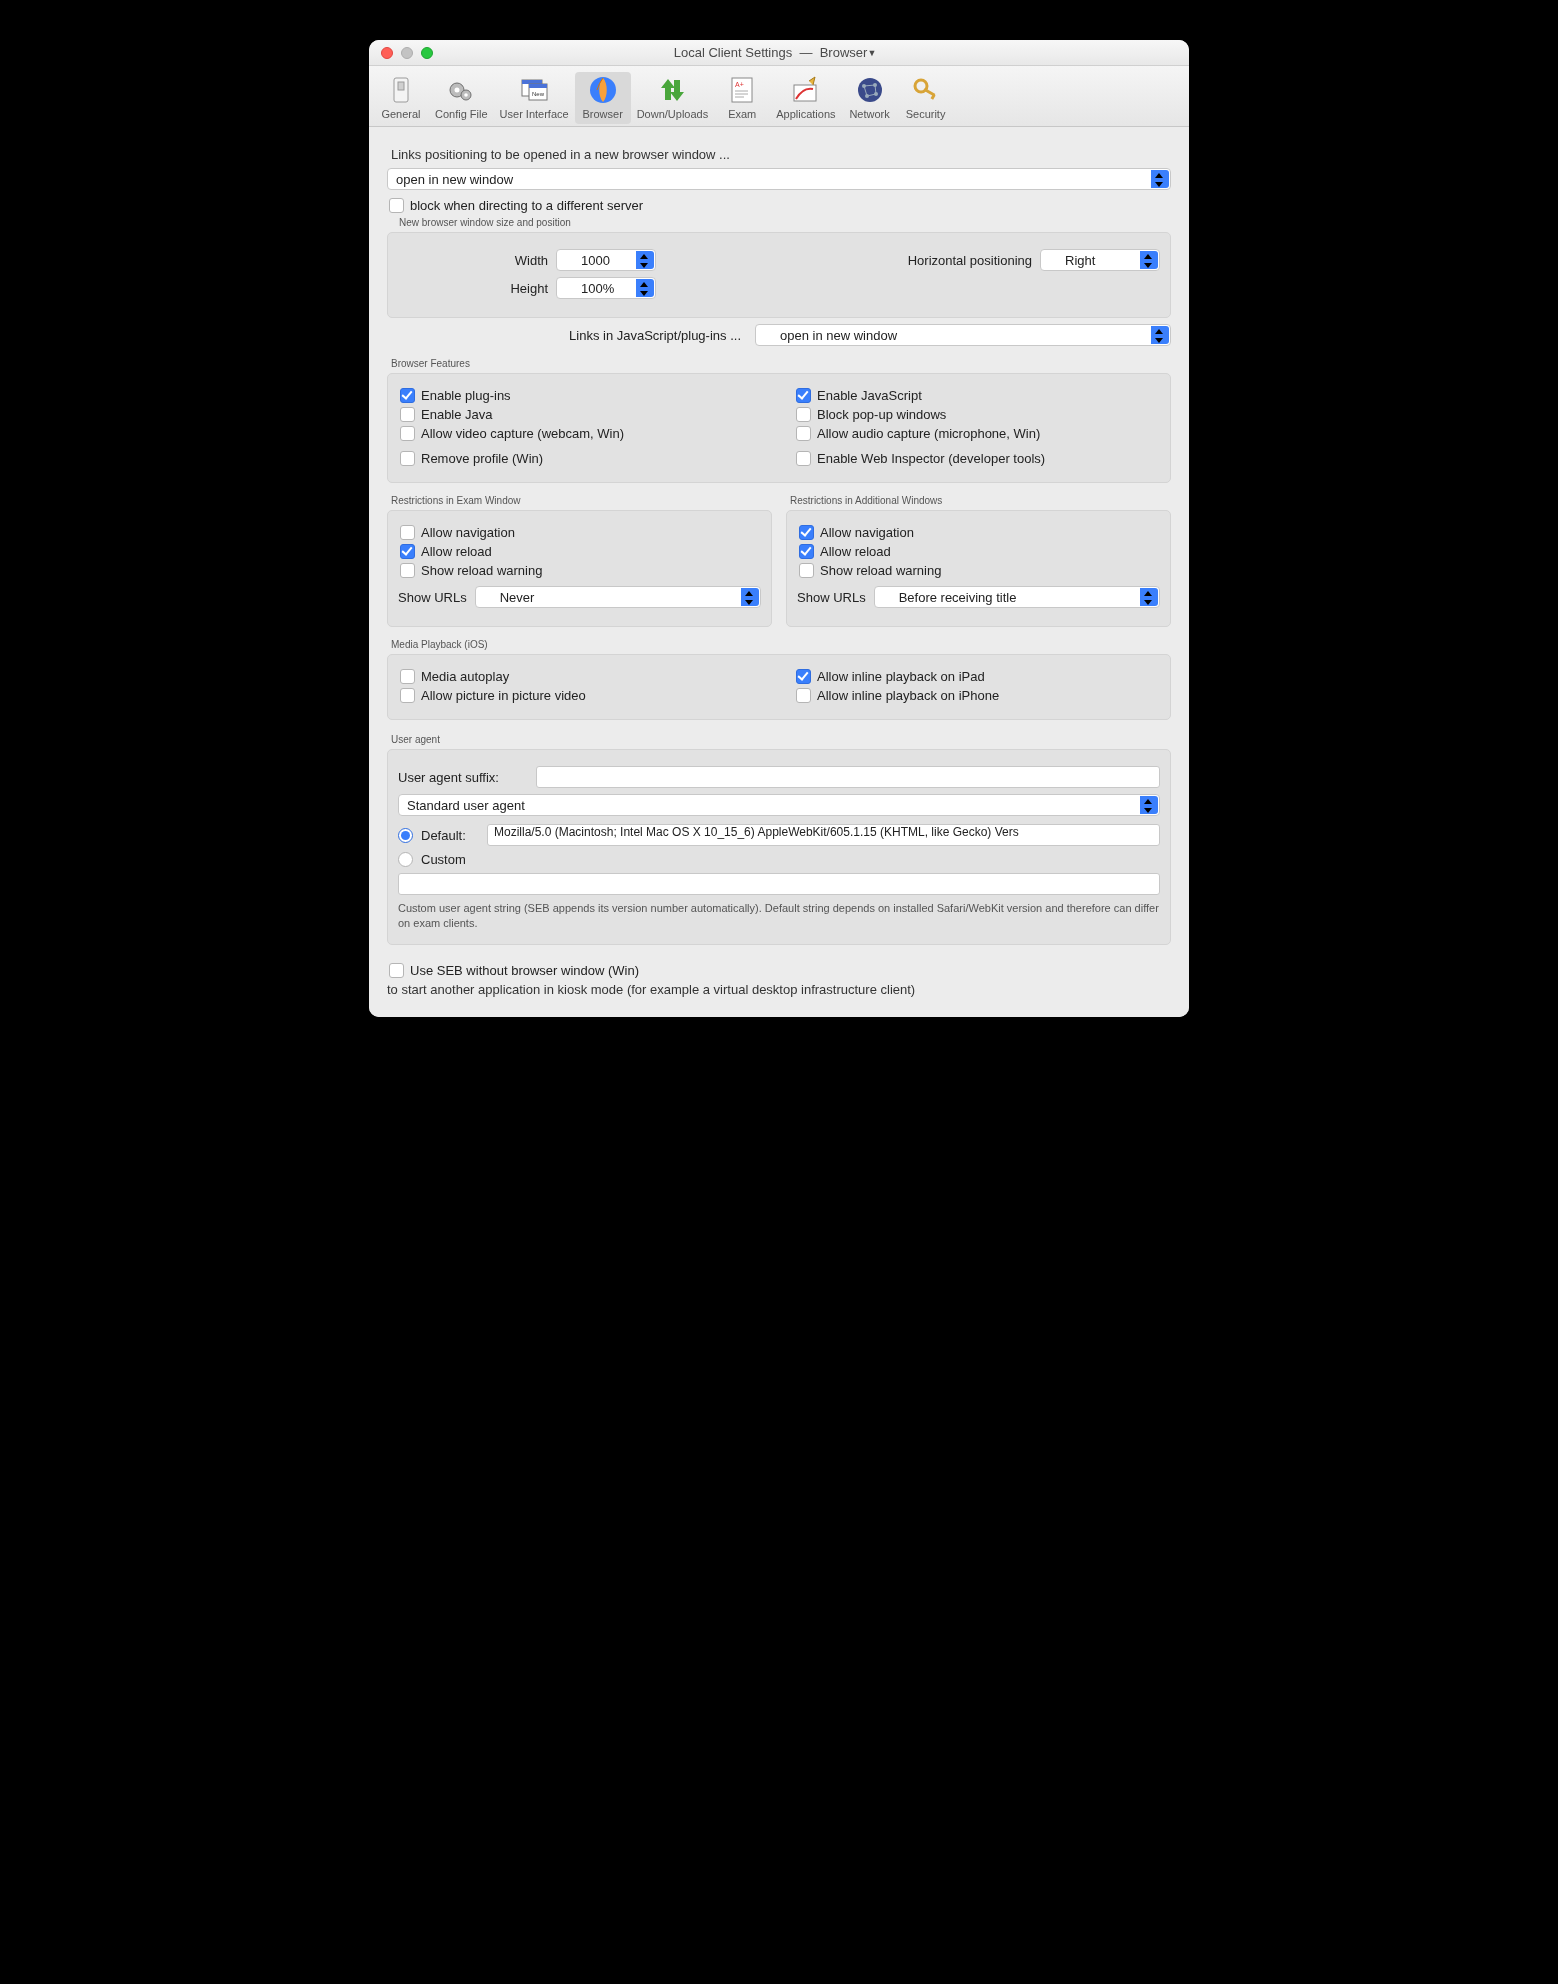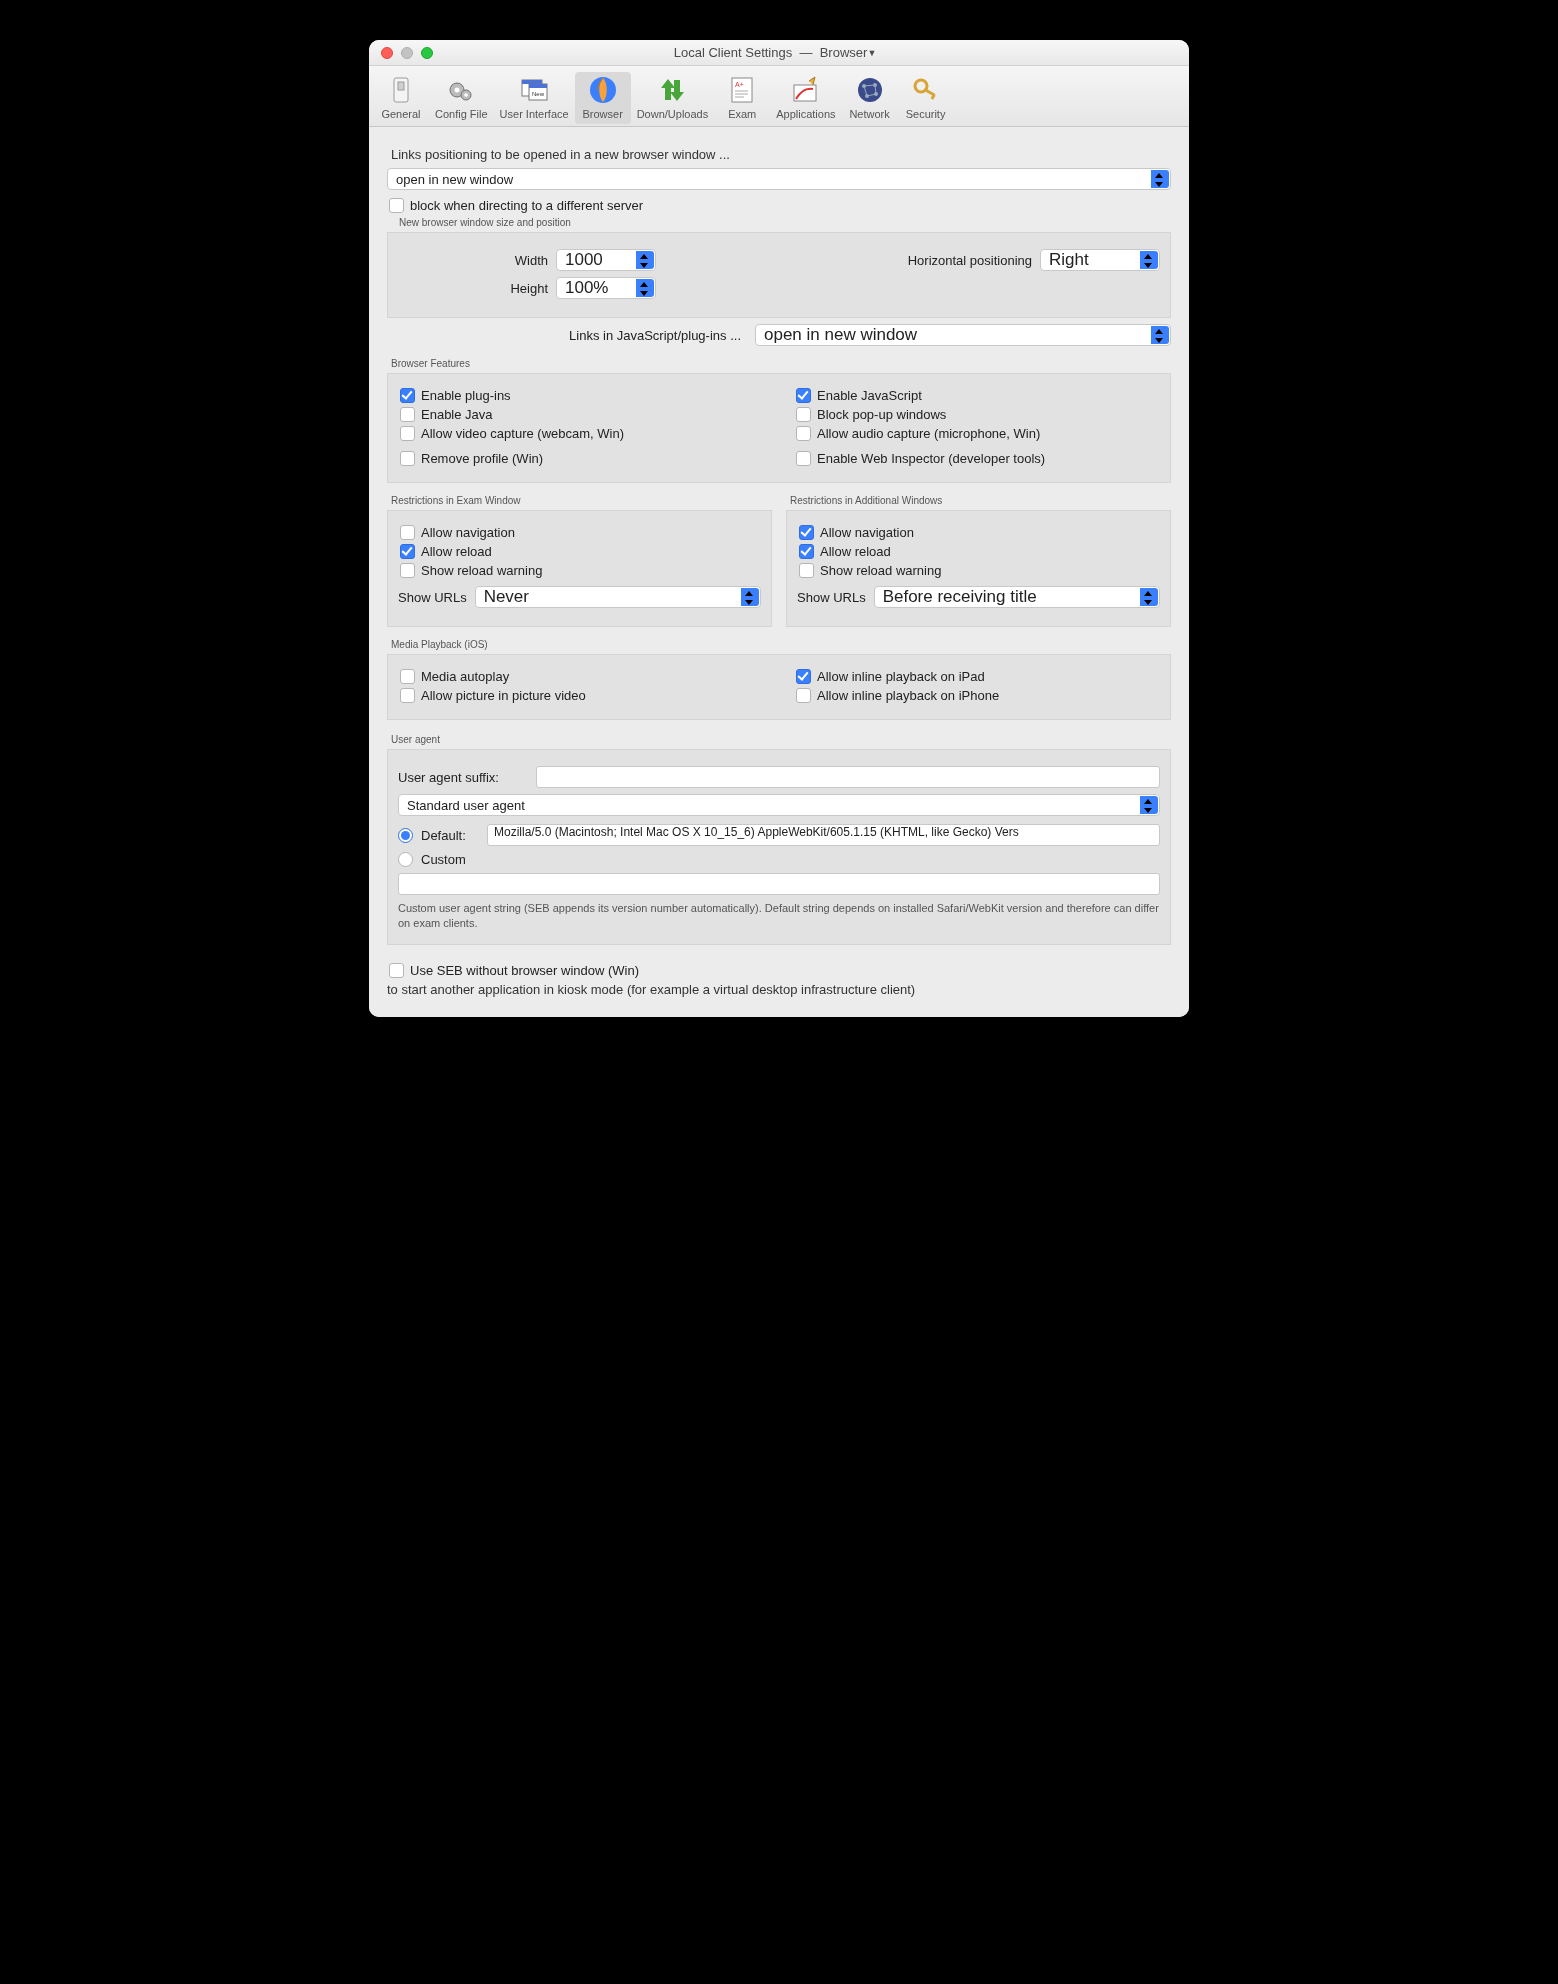--- a/index.html
+++ b/index.html
@@ -24,26 +24,26 @@
   .stepper { position: absolute; right: 1px; top: 1px; bottom: 1px; width: 18px; background: #3a7ffc; border-radius: 0 3px 3px 0; display: flex; flex-direction: column; }
   .stepper::before, .stepper::after { content: ""; flex: 1; display: flex; align-items: center; justify-content: center; }
   .stepper svg { position: absolute; }
   .check-row { display: flex; align-items: center; gap: 6px; margin: 4px 0 4px 2px; font-size: 13px; }
   .cb { width: 15px; height: 15px; border: 1px solid #b5b5b5; border-radius: 3px; background: #fff; flex-shrink: 0; position: relative; }
   .cb.checked { background: #3a7ffc; border-color: #2f6de0; }
   .cb.checked::after { content: ""; position: absolute; left: 3px; top: 0px; width: 4px; height: 8px; border: solid #fff; border-width: 0 2px 2px 0; transform: rotate(40deg); }
   .radio { width: 15px; height: 15px; border: 1px solid #b5b5b5; border-radius: 50%; background: #fff; flex-shrink: 0; position: relative; }
   .radio.checked { border-color: #2f6de0; }
   .radio.checked::after { content: ""; position: absolute; left: 2px; top: 2px; width: 9px; height: 9px; border-radius: 50%; background: #3a7ffc; }
-  .groupbox { background: #e2e2e2; border: 1px solid #d4d4d4; border-radius: 0; padding: 10px 10px 12px 10px; margin-top: 4px; }
+  .groupbox { background: #e2e2e2; border: 1px solid #d4d4d4; border-radius: 5px; padding: 10px 10px 12px 10px; margin-top: 4px; }
   .two-col { display: flex; gap: 30px; }
   .col { flex: 1; }
   .field-row { display: flex; align-items: center; margin: 6px 0; gap: 8px; }
   .field-row label { text-align: right; font-size: 13px; }
-  .combo { height: 22px; background: #fff; border: 1px solid #c8c8c8; border-radius: 4px; position: relative; display: flex; align-items: center; padding: 0 8px; font-size: 17px; }
+  .combo { height: 22px; background: #fff; border: 1px solid #c8c8c8; border-radius: 4px; position: relative; display: flex; align-items: center; padding: 0 24px; font-size: 13px; }
   .combo .stepper { background: #3a7ffc; }
   .textinput { height: 22px; background: #fff; border: 1px solid #c8c8c8; border-radius: 3px; padding: 0 6px; font-size: 12px; display: flex; overflow: hidden; white-space: nowrap; }
   .helptext { font-size: 11px; color: #555; margin-top: 6px; line-height: 1.4; }
   .steparrows { pointer-events: none; }
 </style>
 </head>
 <body>
 
 <svg width="0" height="0" style="position:absolute">
   <defs>

